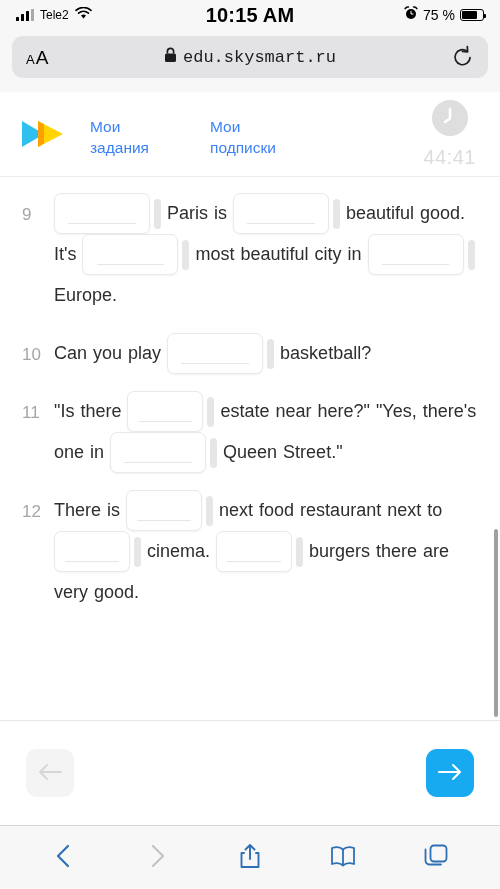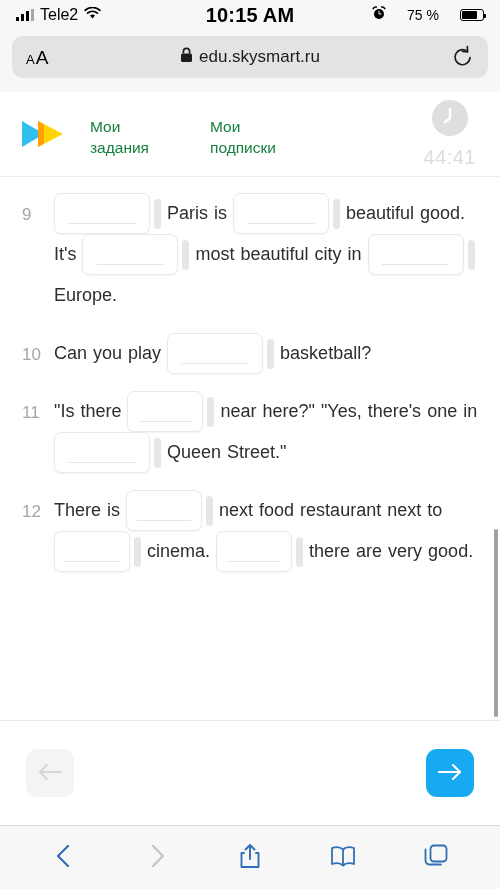--- a/index.html
+++ b/index.html
@@ -22,37 +22,37 @@
     height: 30px;
     background: #f7f7f7;
     display: flex;
     align-items: center;
     padding: 0 16px;
     position: relative;
     flex: none;
   }
   .sb-left { display: flex; align-items: center; gap: 6px; }
   .sb-right {
-    display: flex; align-items: center; gap: 21px;
+    display: flex; align-items: center; gap: 5px;
     margin-left: auto;
   }
   .sb-time {
     position: absolute; left: 0; right: 0;
     text-align: center;
     font-size: 20px; font-weight: bold; color: #000;
     letter-spacing: 0.2px;
     pointer-events: none;
   }
   .signal { display: flex; align-items: flex-end; gap: 2px; height: 12px; }
   .signal i { display: block; width: 3px; background: #000; border-radius: 0.5px; }
   .signal i:nth-child(1) { height: 4px; }
   .signal i:nth-child(2) { height: 7px; }
   .signal i:nth-child(3) { height: 10px; }
   .signal i:nth-child(4) { height: 12px; background: #a8a8a8; }
-  .carrier { font-size: 16px; color: #000; font-weight: 500; }
+  .carrier { font-size: 12px; color: #000; font-weight: 500; }
   .sb-pct { font-size: 14px; color: #000; font-weight: 500; }
   .battery {
     width: 24px; height: 12px;
     border: 1.4px solid #000; border-radius: 3px;
     position: relative; padding: 1.3px;
   }
   .battery::after {
     content: ""; position: absolute; right: -3.4px; top: 3.5px;
     width: 2px; height: 4px; background: #000; border-radius: 0 1px 1px 0;
   }
@@ -77,37 +77,37 @@
     display: flex; align-items: baseline; gap: 1px;
     line-height: 1;
   }
   .aa .a-small { font-size: 13px; }
   .aa .a-big { font-size: 19px; }
   .url-center {
     position: absolute; left: 0; right: 0;
     display: flex; align-items: center; justify-content: center;
     gap: 6px; pointer-events: none;
   }
-  .url-text { font-size: 17px; color: #1c1c1e; }
+  .url-text { font-size: 17px; color: #1c1c1e; font-family: Liberation Mono, monospace; }
   .reload { margin-left: auto; color: #1c1c1e; display: flex; }
 
   
   .appheader {
     height: 85px;
     background: #fff;
     display: flex; align-items: center;
     padding: 0 16px 0 18px;
     border-bottom: 1px solid #ededed;
     flex: none;
   }
   .logo { width: 52px; height: 38px; flex: none; }
   .nav { display: flex; margin-left: 20px; gap: 28px; }
   .nav-item {
     font-size: 15.5px; line-height: 1.35;
-    color: #15803d; width: 92px; margin-top: 8px;
+    color: #3b82f6; width: 92px; margin-top: 8px;
   }
   .timer { margin-left: auto; display: flex; align-items: center; gap: 10px; padding-right: 8px; flex-direction: column; }
   .clock-ico { width: 36px; height: 36px; flex: none; }
   .timer-val { font-size: 20px; color: #dcdcdc; letter-spacing: 0.5px; }
 
   
   .body {
     flex: 1 1 auto;
     position: relative;
     padding: 16px 22px 8px 22px;
@@ -330,20 +330,21 @@
         </div>
         <div class="q">
           <div class="q-num">11</div>
           <div class="q-body">
             <span class="tok">"Is</span>
             <span class="tok">there</span>
             <span class="gap">
               <span class="blank"></span>
               <span class="handle"></span>
             </span>
+            <span class="tok">estate</span>
             <span class="tok">near</span>
             <span class="tok">here?"</span>
             <span class="tok">"Yes,</span>
             <span class="tok">there's</span>
             <span class="tok">one</span>
             <span class="tok">in</span>
             <span class="gap">
               <span class="blank wide"></span>
               <span class="handle"></span>
             </span>
@@ -367,20 +368,21 @@
             <span class="tok">to</span>
             <span class="gap">
               <span class="blank"></span>
               <span class="handle"></span>
             </span>
             <span class="tok">cinema.</span>
             <span class="gap">
               <span class="blank"></span>
               <span class="handle"></span>
             </span>
+            <span class="tok">burgers</span>
             <span class="tok">there</span>
             <span class="tok">are</span>
             <span class="tok">very</span>
             <span class="tok">good.</span>
           </div>
         </div>
       </div>
     <div class="scrollbar"></div>
   </div>
 

